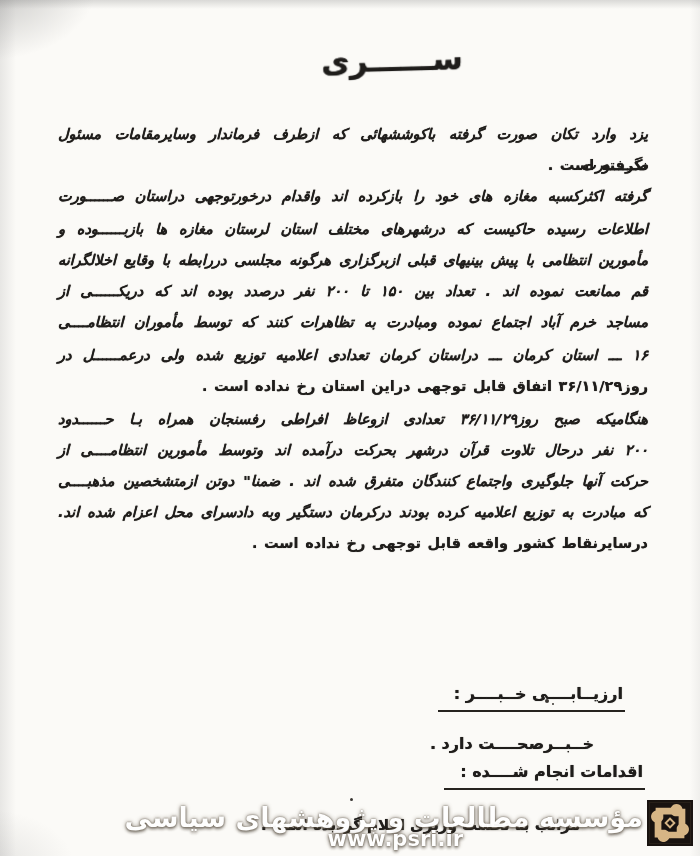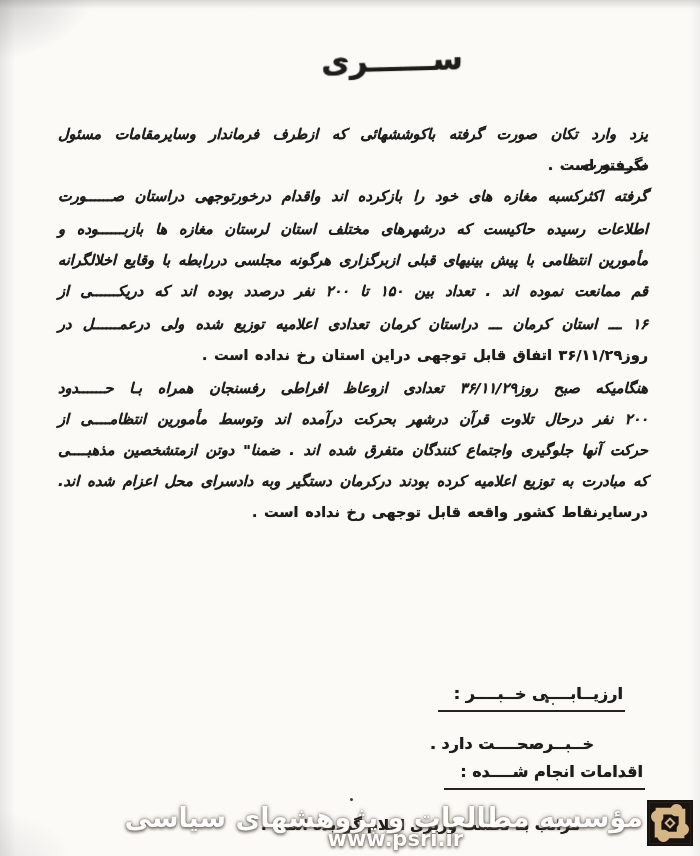--- a/index.html
+++ b/index.html
@@ -80,20 +80,21 @@
   <div class="doc-body">
     <div class="para">
       <div class="line fill">یزد وارد تکان صورت گرفته باکوششهائی که ازطرف فرماندار وسایرمقامات مسئول صــــــورت</div>
       <div class="line">نگرفته است .</div>
       <div class="line fill">گرفته اکثرکسبه مغازه های خود را بازکرده اند واقدام درخورتوجهی دراستان صــــــورت</div>
     </div>
     <div class="para">
       <div class="line fill">اطلاعات رسیده حاکیست که درشهرهای مختلف استان لرستان مغازه ها بازبــــــوده و</div>
       <div class="line fill">مأمورین انتظامی با پیش بینیهای قبلی ازبرگزاری هرگونه مجلسی دررابطه با وقایع اخلالگرانه</div>
       <div class="line fill">قم ممانعت نموده اند . تعداد بین ۱۵۰ تا ۲۰۰ نفر درصدد بوده اند که دریکــــــی از</div>
+      <div class="line fill">مساجد خرم آباد اجتماع نموده ومبادرت به تظاهرات کنند که توسط مأموران انتظامــــی</div>
     </div>
     <div class="para">
       <div class="line fill">۱۶ ـــ استان کرمان ـــ دراستان کرمان تعدادی اعلامیه توزیع شده ولی درعمــــــل در</div>
       <div class="line">روز۳۶/۱۱/۲۹ اتفاق قابل توجهی دراین استان رخ نداده است .</div>
     </div>
     <div class="para">
       <div class="line fill">هنگامیکه صبح روز۳۶/۱۱/۲۹ تعدادی ازوعاظ افراطی رفسنجان همراه بـا حــــــدود</div>
       <div class="line fill">۲۰۰ نفر درحال تلاوت قرآن درشهر بحرکت درآمده اند وتوسط مأمورین انتظامــــی از</div>
       <div class="line fill">حرکت آنها جلوگیری واجتماع کنندگان متفرق شده اند . ضمنا" دوتن ازمتشخصین مذهبــــی</div>
       <div class="line fill">که مبادرت به توزیع اعلامیه کرده بودند درکرمان دستگیر وبه دادسرای محل اعزام شده اند.</div>

